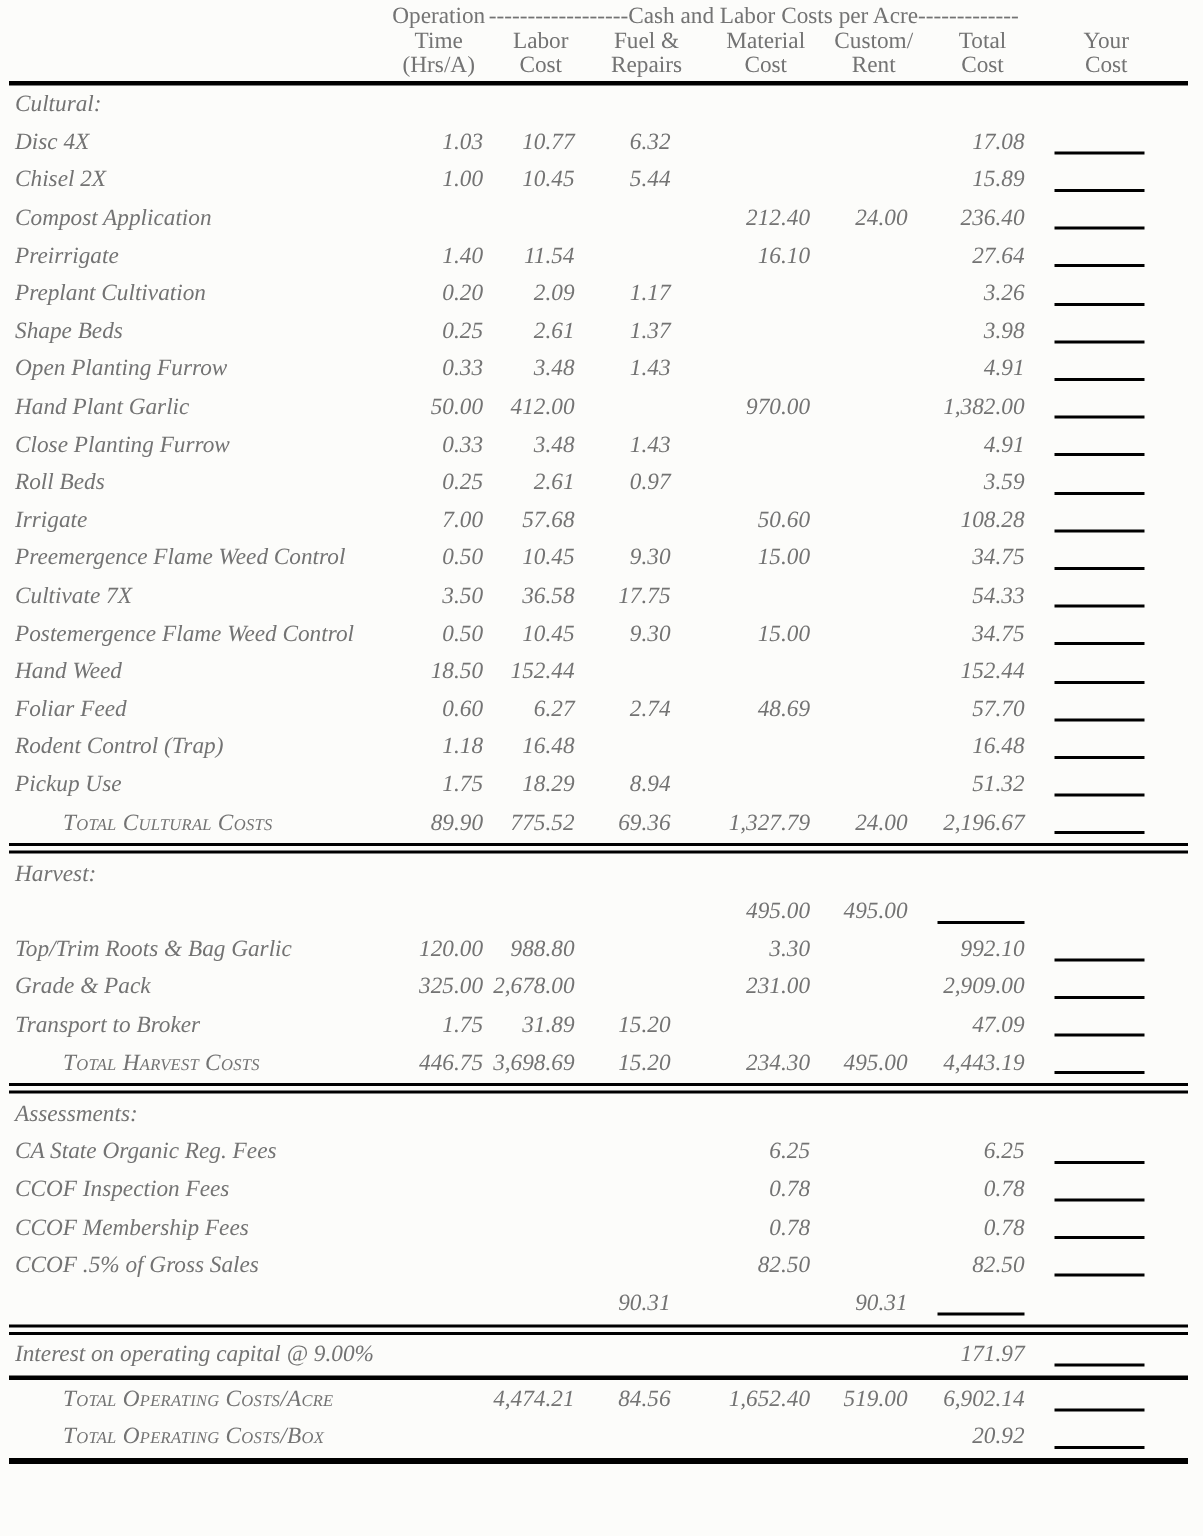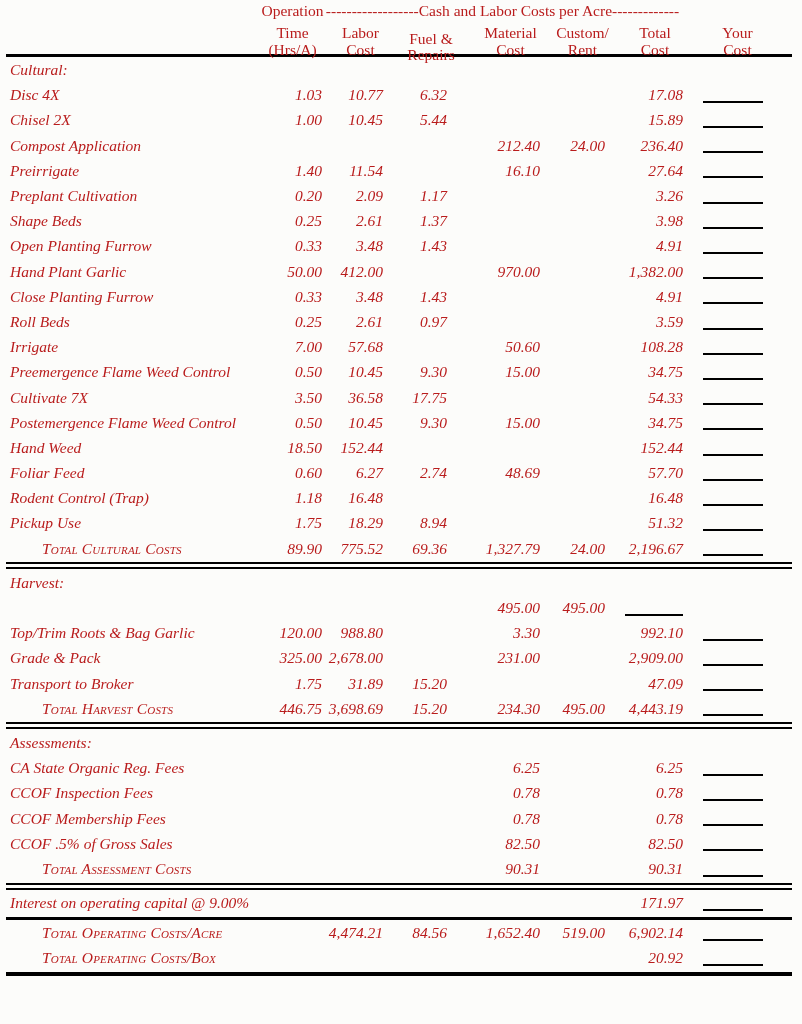--- a/index.html
+++ b/index.html
@@ -3,21 +3,21 @@
 <meta charset="utf-8">
 <style>
   html,body{margin:0;padding:0;background:#e8e8e8;}
   .page{
     width:802px;height:1024px;
     background:#fcfcfa;
     box-sizing:border-box;
     padding:3px 10px 0 6px;
     font-family:"Liberation Serif", serif;
     font-size:15.5px;
-    color:#b91c1c;
+    color:#737373;
     position:relative;
     overflow:hidden;
   }
   
   .grid-row,.h-row{
     display:grid;
     grid-template-columns:249px 67px 61px 64px 93px 65px 78px 1fr;
     align-items:center;
   }
   .grid-row{height:25.2px;font-style:italic;}
@@ -27,21 +27,21 @@
   .num{text-align:right;}
   .center{text-align:center;}
   .span5{grid-column:3 / span 5;}
   .full{grid-column:1 / -1;}
   .sc{font-variant:small-caps;letter-spacing:0.2px;margin-left:32px;}
   .your-cell{display:flex;justify-content:flex-start;padding-left:20px;align-items:flex-end;height:100%;}
   .blank{width:60px;height:2px;background:#000;margin-bottom:5px;}
   
   .sh-time{transform:translateX(4px);}
   .sh-labor{transform:translateX(8px);}
-  .sh-fuel{transform:translateX(16px);margin-top:11px;}
+  .sh-fuel{transform:translateX(16px);}
   .sh-material{transform:translateX(17px);}
   .sh-custom{transform:translateX(10px);}
   .sh-total{transform:translateX(11px);}
   
   .rule{height:3px;background:#000;margin:1px 0;}
   .rule-double{height:3px;border-top:2px solid #000;border-bottom:2px solid #000;margin:1px 0;}
   .rule-bottom{height:4px;background:#000;margin-top:1px;}
 </style>
 </head>
 <body>
@@ -419,21 +419,20 @@
         <div class="cell num"></div>
         <div class="cell num"></div>
         <div class="cell num">82.50</div>
         <div class="cell num"></div>
         <div class="cell num">82.50</div>
         <div class="cell your-cell">
           <span class="blank"></span>
         </div>
       </div>
       <div class="grid-row">
-        <div class="cell label sc">Total Assessment Costs</div>
         <div class="cell num"></div>
         <div class="cell num"></div>
         <div class="cell num"></div>
         <div class="cell num">90.31</div>
         <div class="cell num"></div>
         <div class="cell num">90.31</div>
         <div class="cell your-cell">
           <span class="blank"></span>
         </div>
       </div>

